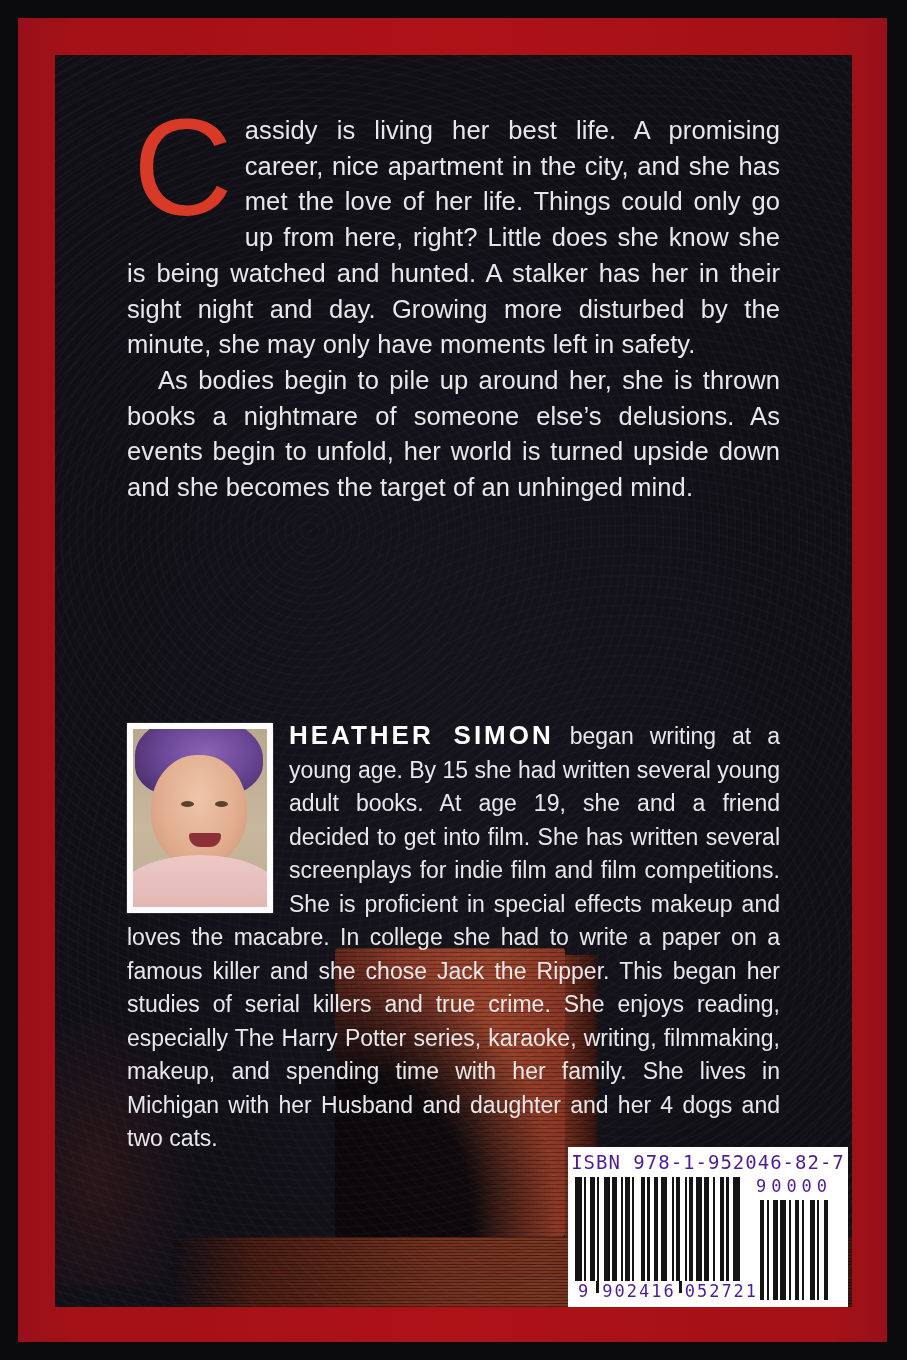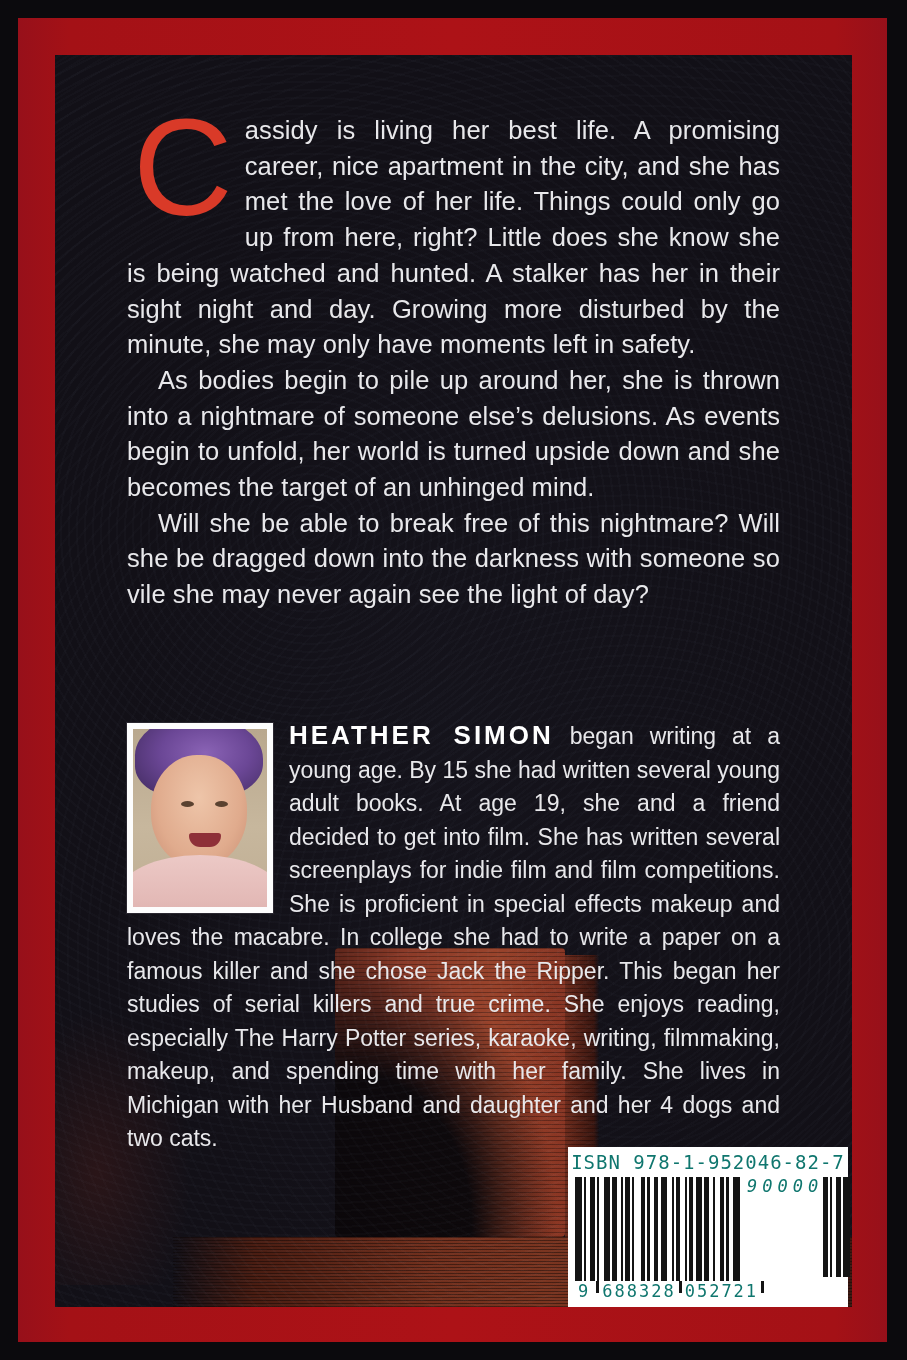--- a/index.html
+++ b/index.html
@@ -96,62 +96,61 @@
     border-radius:4px 4px 16px 16px;background:#8e3038;
   }
   .shoulders{
     position:absolute;bottom:-26px;left:-14px;width:162px;height:78px;
     border-radius:50% 50% 0 0;
     background:linear-gradient(180deg,#ecc9c6 0%,#e3b9b6 60%,#d8aaa8 100%);
   }
   
   .barcode{
     position:absolute;z-index:4;left:513px;top:1092px;width:280px;height:160px;
-    background:#fff;color:#0f766e;
+    background:#fff;color:#4c1d95;
     font-family:"DejaVu Sans Mono", monospace;
   }
   .isbn{
     text-align:center;font-size:19px;letter-spacing:1px;
     padding-top:4px;height:24px;white-space:nowrap;
   }
   .bars-row{display:flex;padding:0 7px;height:128px;}
   .main-code{width:172px;display:flex;flex-direction:column;}
   .main-code .bars{height:104px;margin-top:2px;}
   .bars{display:flex;align-items:stretch;overflow:hidden;}
   .bbar{flex:0 0 auto;height:100%;background:#141414;}
   .bgap{flex:0 0 auto;height:100%;}
   .digits{
     display:flex;align-items:flex-start;height:22px;font-size:17px;margin-top:0;
   }
   .digits .grp{letter-spacing:2px;padding:0 3px;}
   .digits .g9{padding-right:6px;}
   .guard{flex:0 0 auto;width:3px;height:12px;background:#141414;display:inline-block;}
-  .addon{flex:1;display:flex;flex-direction:row;margin-left:0;font-style:italic;}
+  .addon{flex:1;display:flex;flex-direction:column;margin-left:0;}
   .addon-num{
     font-size:17px;letter-spacing:5px;text-align:center;height:22px;padding-top:1px;white-space:nowrap;
   }
   .addon .bars{height:100px;margin:2px auto 0 auto;}
 </style>
 </head>
 <body>
 
 <div class="cover">
   <div class="red-frame"></div>
   <div class="interior">
 
     <div class="art chair-back"></div>
     <div class="art chair-side"></div>
     <div class="art seat-band"></div>
     <div class="art left-glow"></div>
     <div class="texture"></div>
 
     <section class="synopsis">
       <p><span class="dropcap">C</span><span>assidy is living her best life. A promising career, nice apartment in the city, and she has met the love of her life. Things could only go up from here, right? Little does she know she is being watched and hunted. A stalker has her in their sight night and day. Growing more disturbed by the minute, she may only have moments left in safety.</span></p>
-      <p class="indent">As bodies begin to pile up around her, she is thrown into a nightmare of someone else’s delusions. As events begin to unfold, her world is turned upside down and she becomes the target of an unhinged mind.</p>
-      <p class="indent">Will she be able to break free of this nightmare? Will she be dragged down into the darkness with someone so vile she may never again see the light of day?</p>
+      <p class="indent">As bodies begin to pile up around her, she is thrown books a nightmare of someone else’s delusions. As events begin to unfold, her world is turned upside down and she becomes the target of an unhinged mind.</p>
     </section>
 
     <section class="bio">
       <div class="photo">
         <div class="photo-inner">
           <div class="hair"></div>
           <div class="face"></div>
           <div class="eye l"></div>
           <div class="eye r"></div>
           <div class="mouth"></div>
@@ -208,21 +207,21 @@
               <span class="bgap" style="width: 4.4px;"></span>
               <span class="bbar" style="width: 4.4px;"></span>
               <span class="bgap" style="width: 2.2px;"></span>
               <span class="bbar" style="width: 2.2px;"></span>
               <span class="bgap" style="width: 4.4px;"></span>
               <span class="bbar" style="width: 6.6px;"></span>
             </div>
           <div class="digits">
             <span class="grp g9">9</span>
               <i class="guard"></i>
-            <span class="grp">688328</span>
+            <span class="grp">902416</span>
               <i class="guard"></i>
             <span class="grp">052721</span>
               <i class="guard"></i>
           </div>
         </div>
         <div class="addon">
           <div class="addon-num">90000</div>
           <div class="bars">
               <span class="bbar" style="width: 4.4px;"></span>
               <span class="bgap" style="width: 2.2px;"></span>

